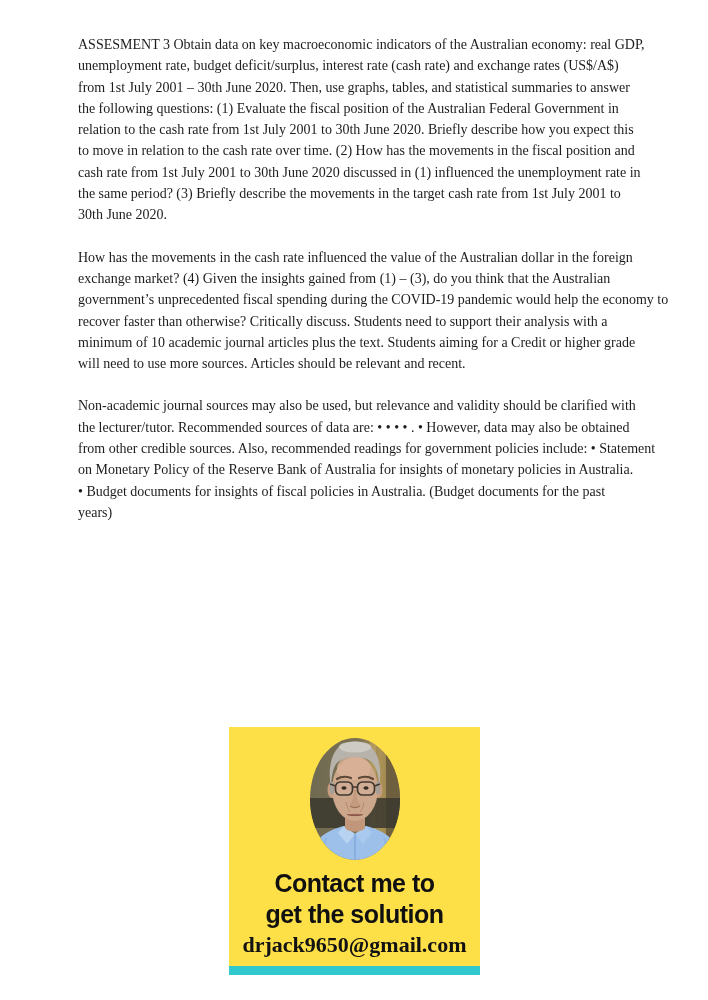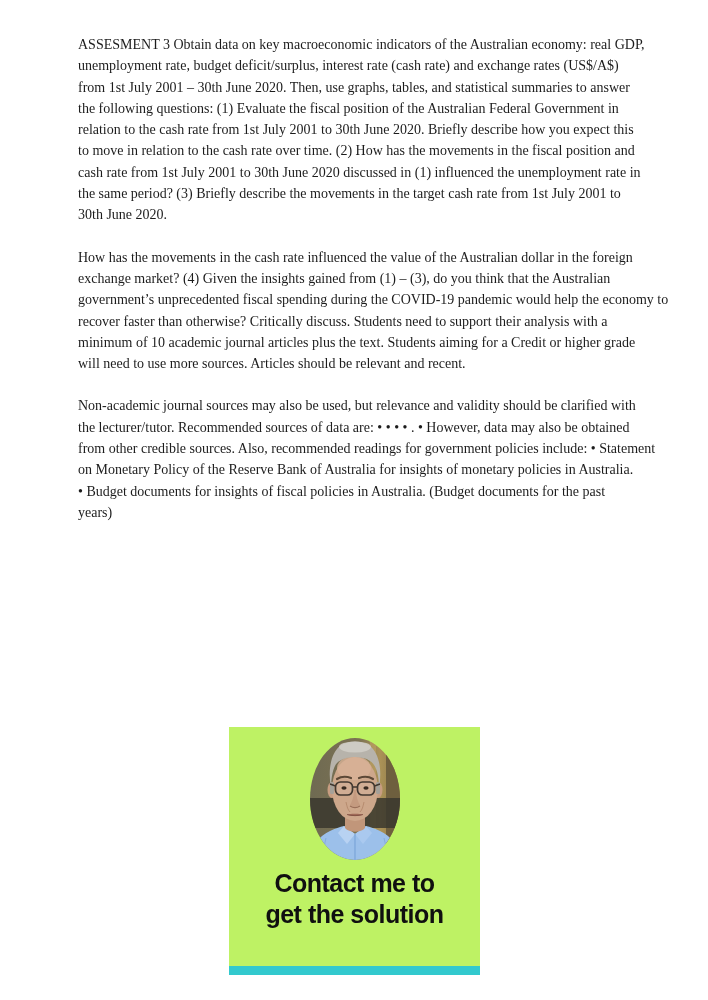--- a/index.html
+++ b/index.html
@@ -13,21 +13,21 @@
     position:absolute;left:47px;top:34px;width:616px;
     font-size:14px;line-height:21.3px;color:#1c1c1c;margin-left:31px;
   }
   .doc-text p{
     margin:0 0 21px 0;
     white-space:pre-line;
   }
   .promo{
     position:absolute;left:229px;top:727px;
     width:251px;height:248px;box-sizing:border-box;
-    background:#bef264;
+    background:#fde047;
     border-bottom:9px solid #32C9CE;
     display:flex;flex-direction:column;align-items:center;
   }
   .portrait{
     margin-top:11px;width:90px;height:122px;flex:0 0 auto;
   }
   .headline{
     margin-top:8px;
     font-family:"Liberation Sans",sans-serif;
     font-weight:700;font-size:25px;line-height:31px;
@@ -128,16 +128,17 @@
 
           <path d="M37,76.5 C40,75.5 50,75.5 53,76.5 C50,78.5 40,78.5 37,76.5 Z" fill="#a06a58"></path>
           <path d="M37,76.5 C42,78 48,78 53,76.5" stroke="#7d4f41" stroke-width="0.8" fill="none"></path>
         </g>
       </svg>
     </div>
 
     <div class="headline">Contact me to
 get the solution</div>
 
+    <div class="email">drjack9650@gmail.com</div>
 
   </div>
 
 </div>
 
 </body></html>

